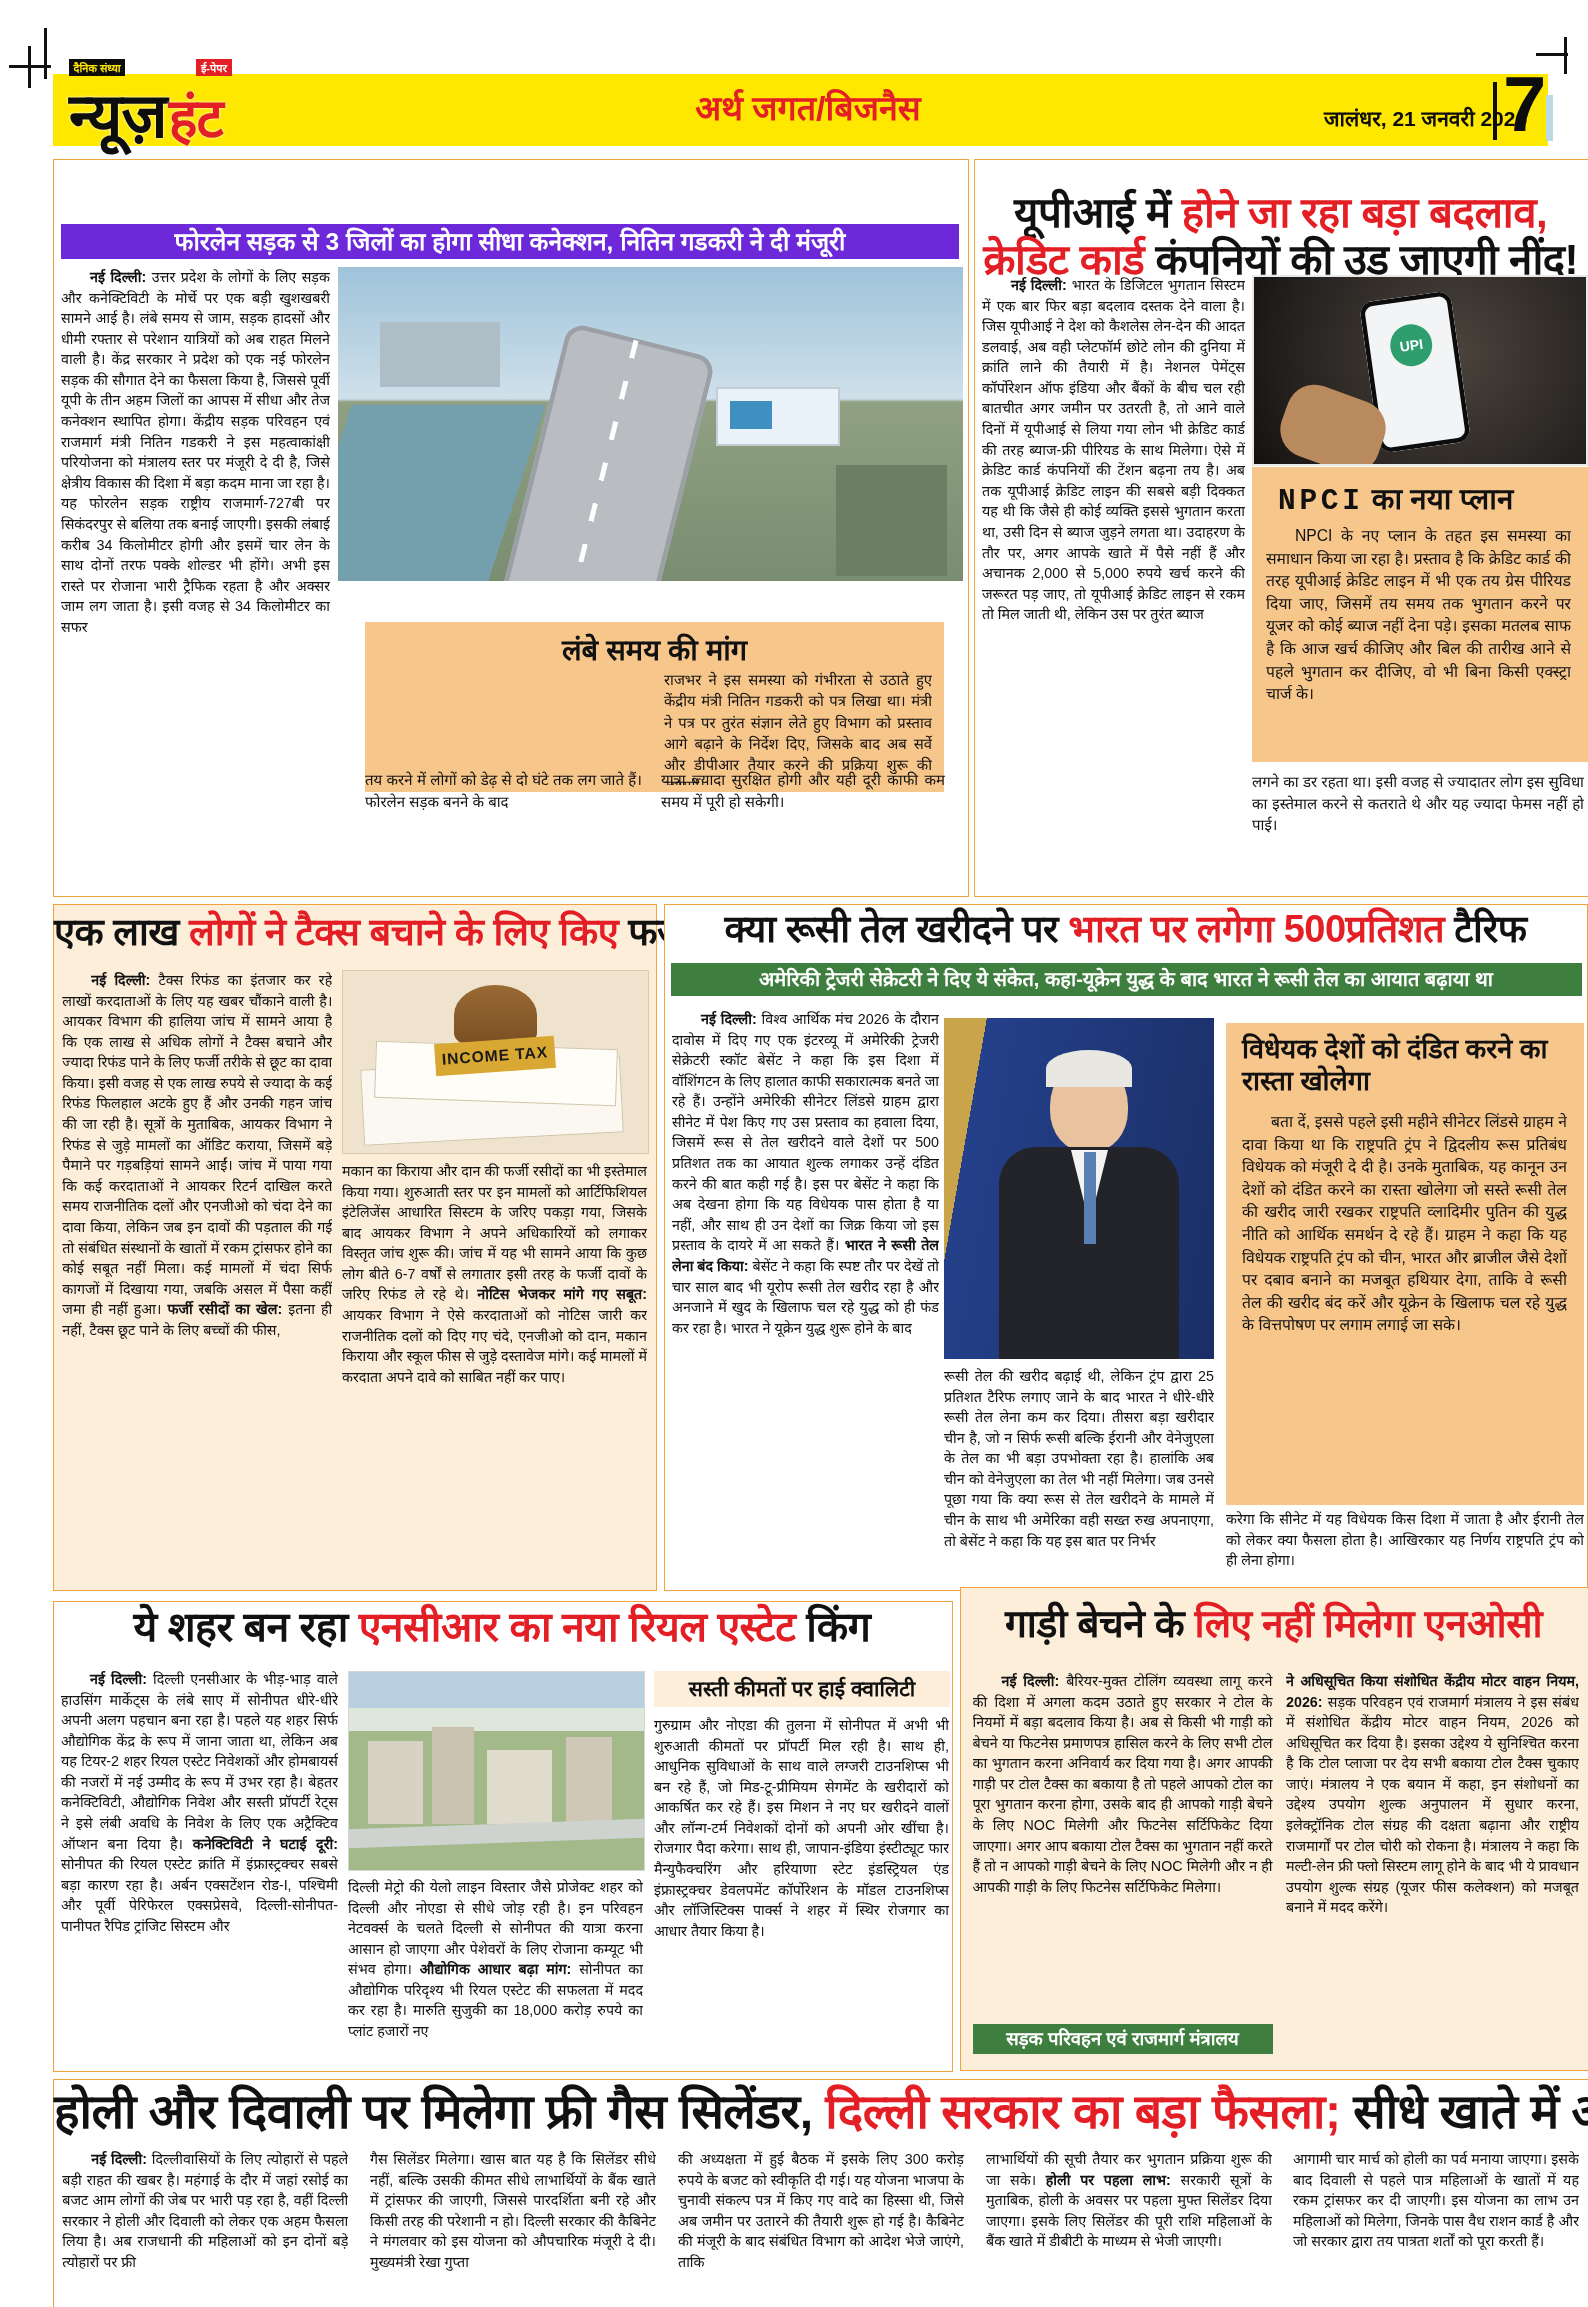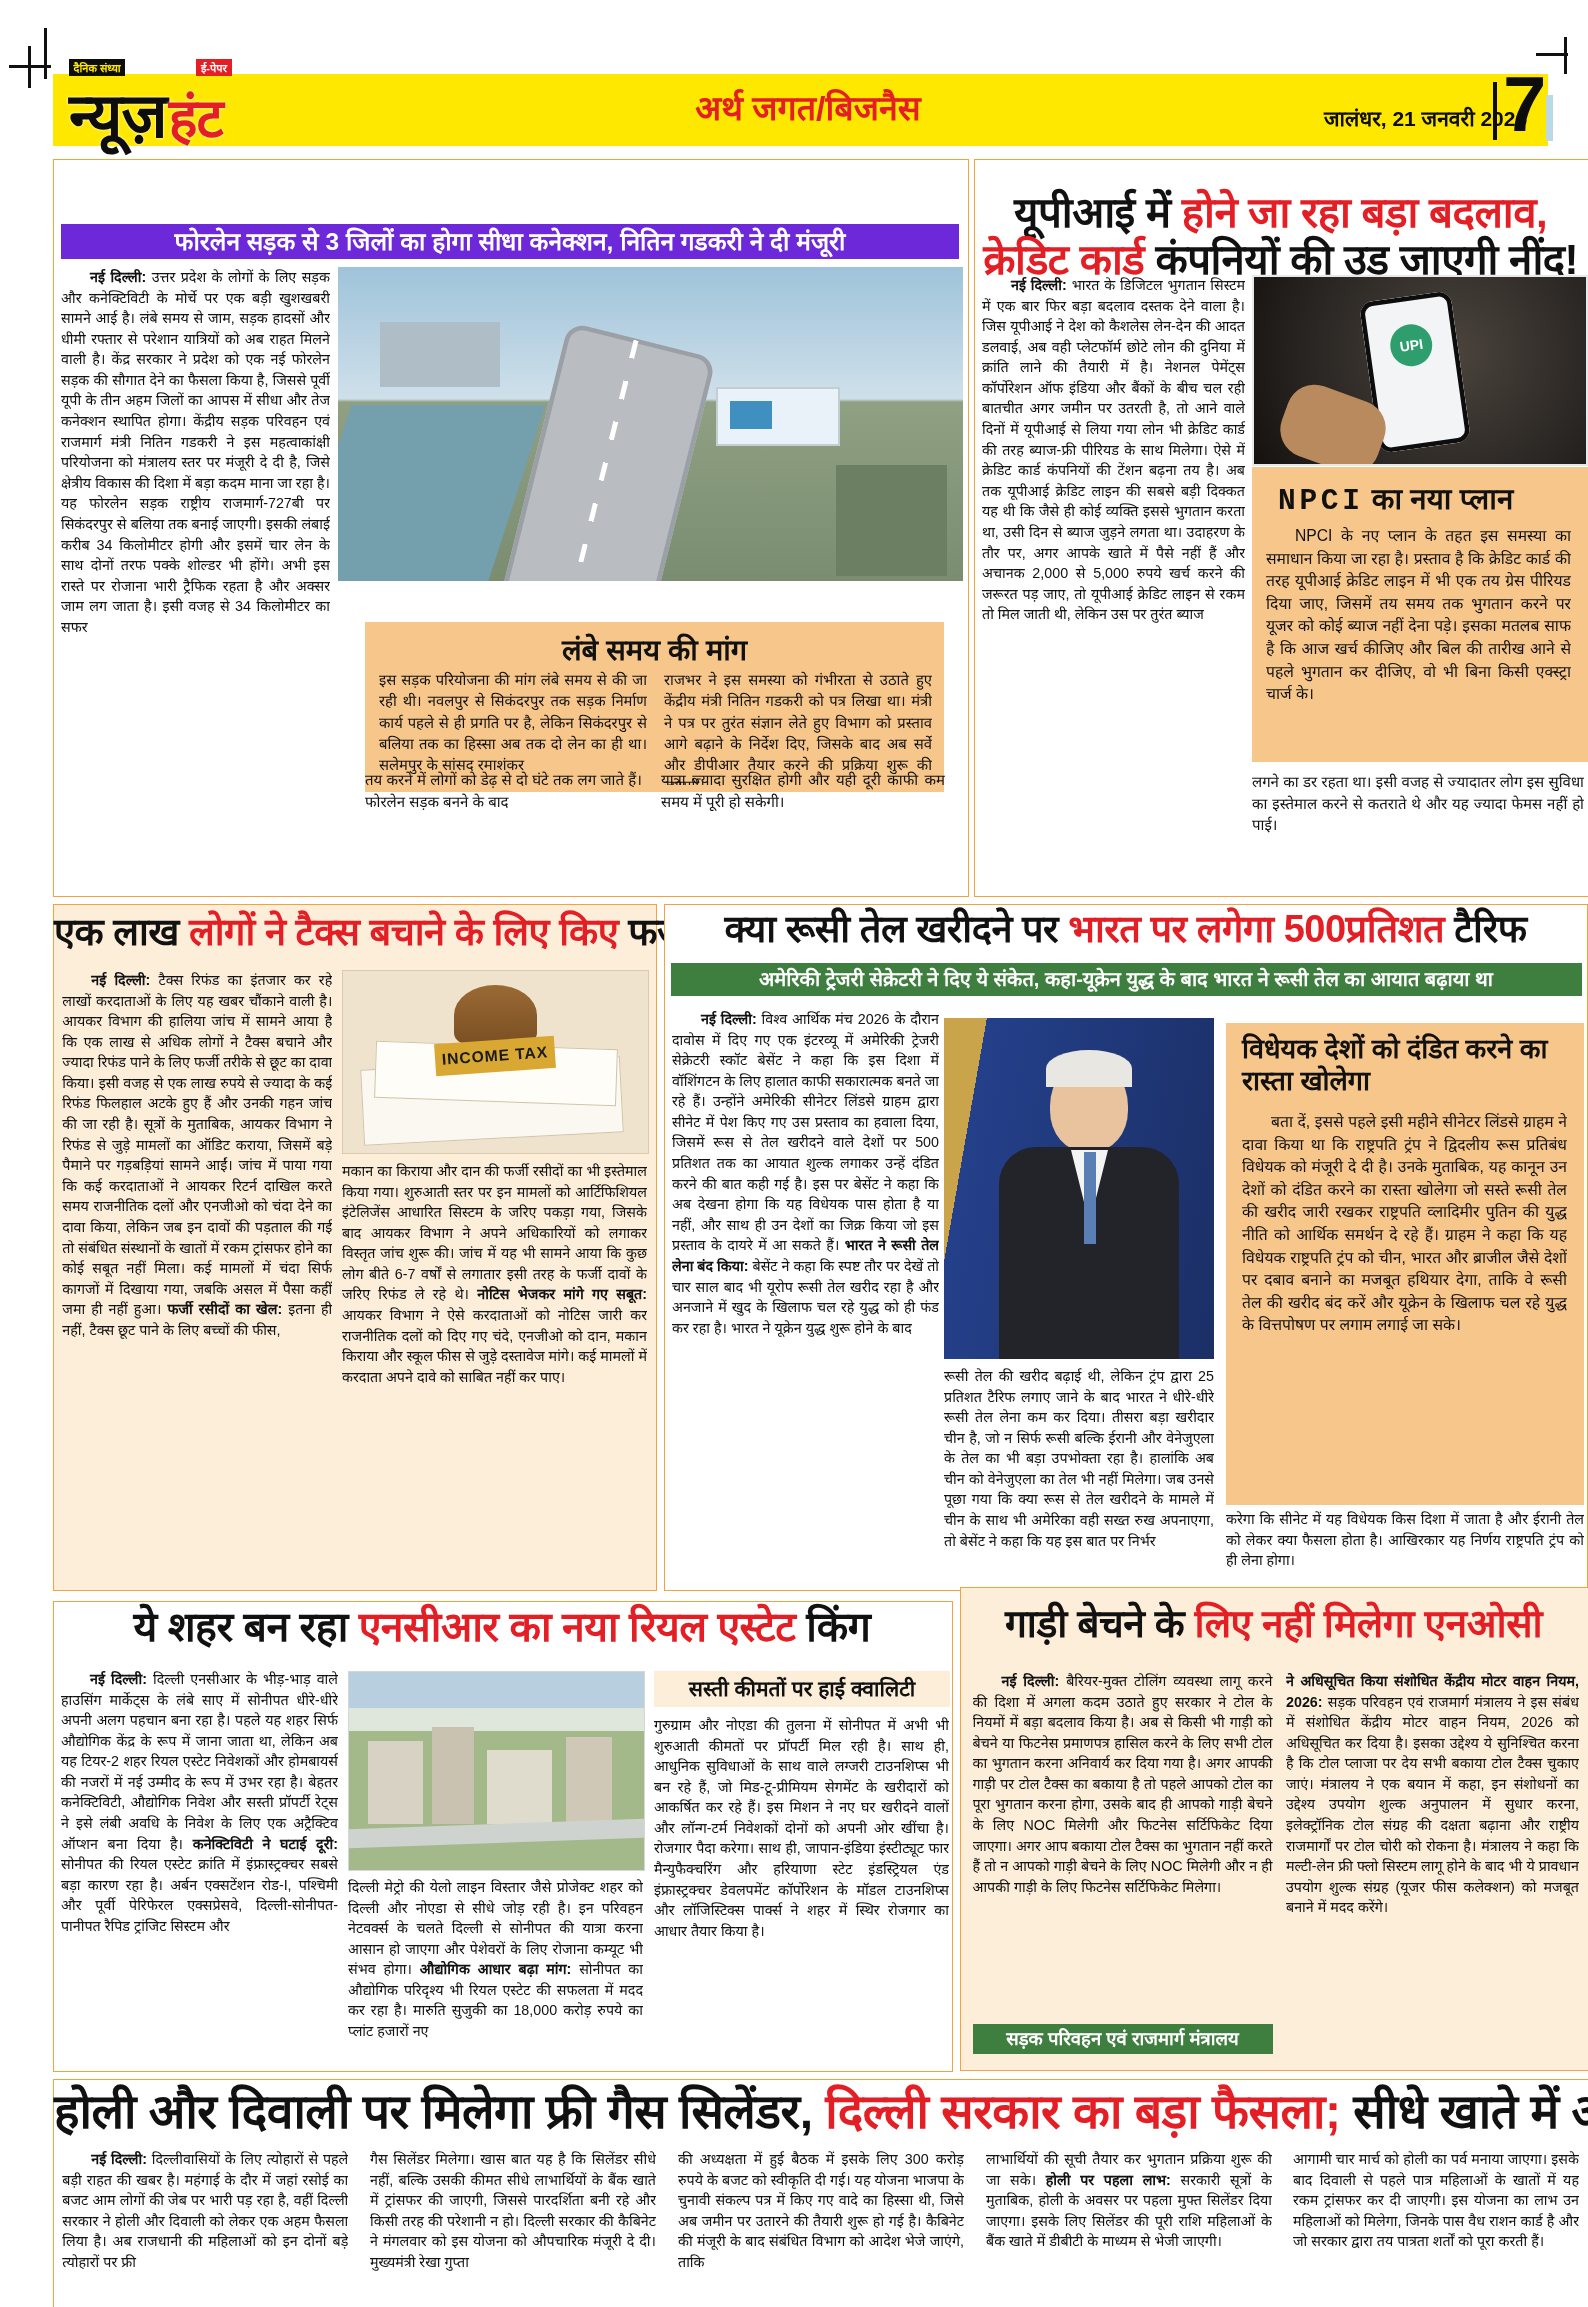--- a/index.html
+++ b/index.html
@@ -74,21 +74,20 @@
       <div class="abs" style="left:-18.5px;top:138px;width:194px;height:194px;background:#74a0ae;transform:skewX(-18deg);"></div>
       <div class="abs" style="left:194px;top:69px;width:152px;height:286px;background:#b9bdc2;transform:rotate(14deg);border-radius:18.5px;box-shadow:0 0 0 4.6px #9aa0a6 inset;"></div>
       <div class="abs" style="left:261px;top:69px;width:4.6px;height:286px;background:repeating-linear-gradient(#fff 0 18.5px,transparent 18.5px 42px);transform:rotate(14deg);"></div>
       <div class="abs" style="left:378px;top:120px;width:120px;height:55px;background:#e8f2f8;border:2.8px solid #c2cdd4;"></div>
       <div class="abs" style="left:392px;top:134px;width:42px;height:28px;background:#3f8fc0;"></div>
       <div class="abs" style="left:498px;top:198px;width:111px;height:111px;background:#6d7f63;"></div>
       <div class="abs" style="left:42px;top:55px;width:120px;height:65px;background:#aebdc6;"></div>
     </div>
     <div class="abs peachbox" style="left:311px;top:427px;width:579px;height:170px;margin-top:35px;">
       <div class="boxtitle" style="font-size:29px;padding-top:6.5px;">लंबे समय की मांग</div>
-      <div class="abs col" style="left:14px;top:48px;width:268px;height:115px;font-size:14.8px;">इस सड़क परियोजना की मांग लंबे समय से की जा रही थी। नवलपुर से सिकंदरपुर तक सड़क निर्माण कार्य पहले से ही प्रगति पर है, लेकिन सिकंदरपुर से बलिया तक का हिस्सा अब तक दो लेन का ही था। सलेमपुर के सांसद रमाशंकर</div>
       <div class="abs col" style="left:299px;top:48px;width:268px;height:115px;font-size:14.8px;">राजभर ने इस समस्या को गंभीरता से उठाते हुए केंद्रीय मंत्री नितिन गडकरी को पत्र लिखा था। मंत्री ने पत्र पर तुरंत संज्ञान लेते हुए विभाग को प्रस्ताव आगे बढ़ाने के निर्देश दिए, जिसके बाद अब सर्वे और डीपीआर तैयार करने की प्रक्रिया शुरू की जाएगी।</div>
     </div>
     <div class="abs col" style="left:311px;top:609px;width:277px;height:74px;font-size:15px;">तय करने में लोगों को डेढ़ से दो घंटे तक लग जाते हैं। फोरलेन सड़क बनने के बाद</div>
     <div class="abs col" style="left:607px;top:609px;width:284px;height:74px;font-size:15px;">यात्रा ज्यादा सुरक्षित होगी और यही दूरी काफी कम समय में पूरी हो सकेगी।</div>
   </div>
 
   <div class="art" style="left:974px;top:159px;width:615px;height:738px;">
     <div class="abs hl wrap" style="left:3.7px;top:3.7px;width:604px;font-size:42px;">
       <span>यूपीआई में </span><span class="r">होने जा रहा बड़ा बदलाव, क्रेडिट कार्ड </span><span>कंपनियों की उड़ जाएगी नींद!</span>
     </div>

